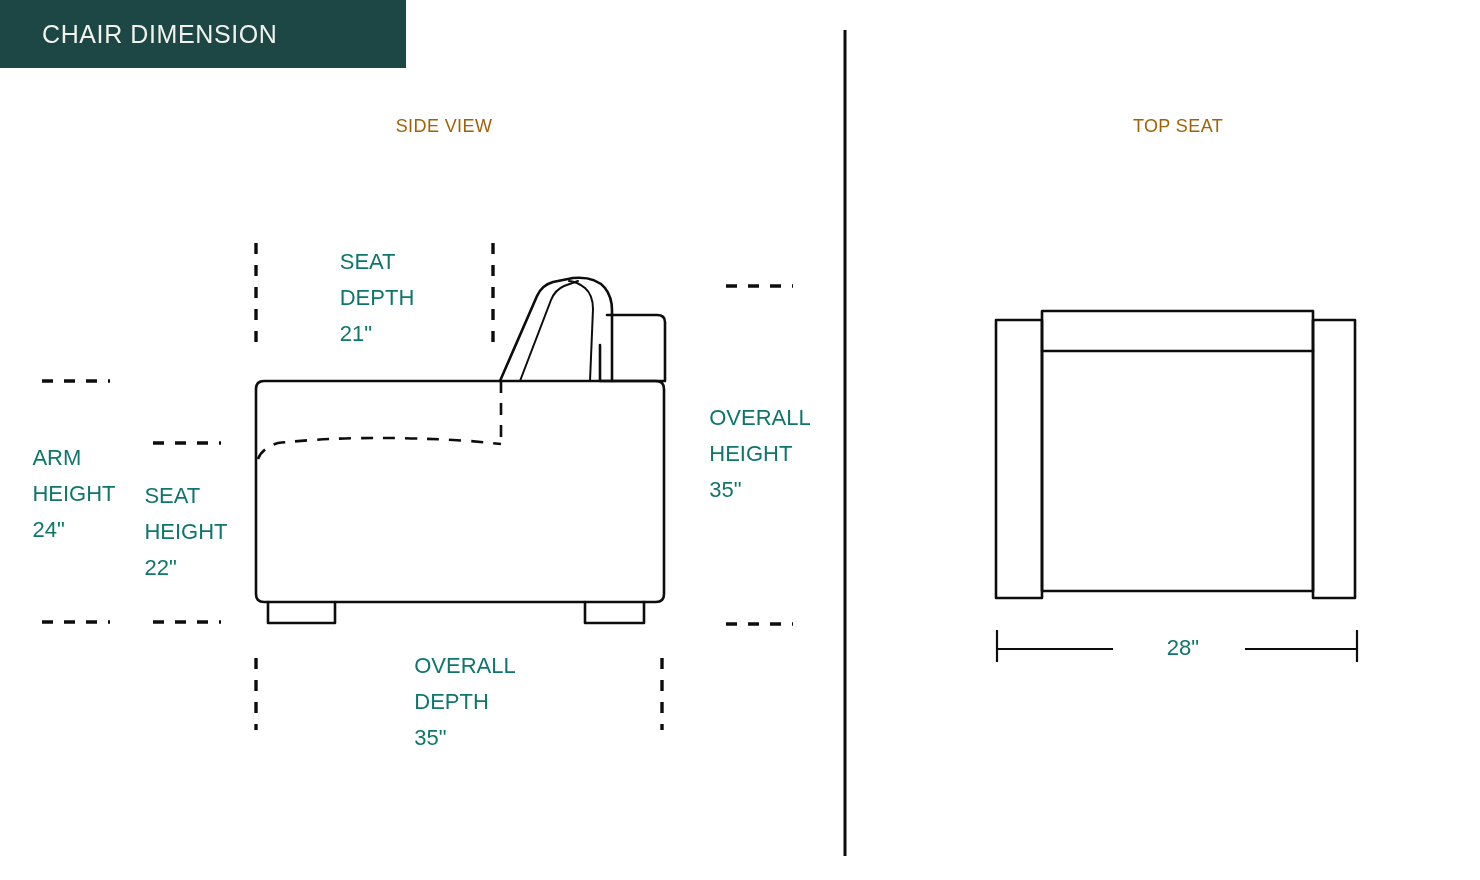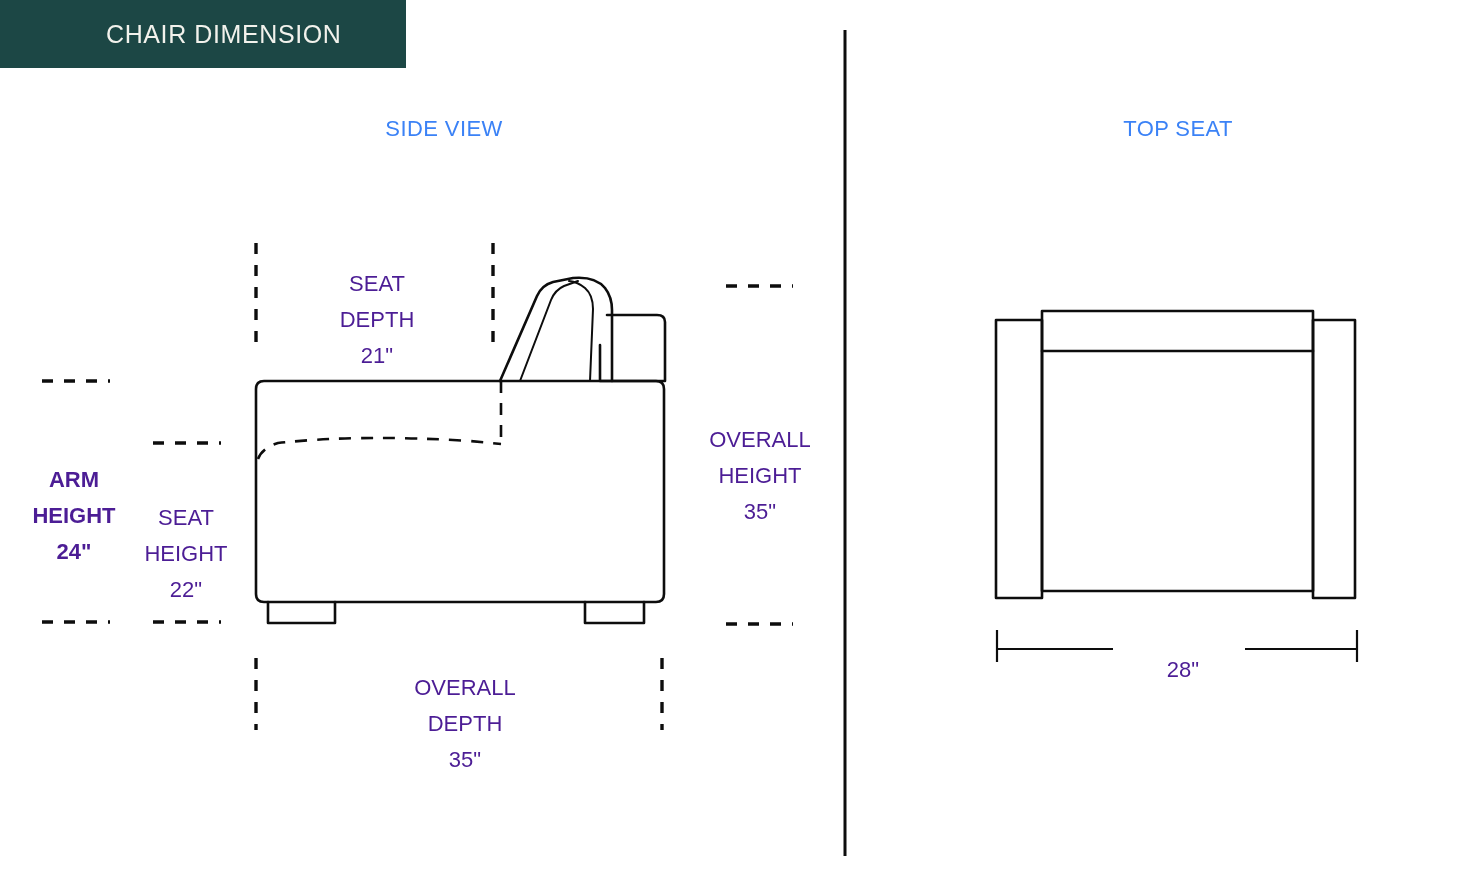--- a/index.html
+++ b/index.html
@@ -24,51 +24,50 @@
   .banner {
     position: absolute;
     left: 0;
     top: 0;
     width: 406px;
     height: 68px;
     background: #1c4745;
     display: flex;
     align-items: center;
     box-sizing: border-box;
-    padding-left: 106px;
+    padding-left: 42px;
   }
   .banner-title {
     color: #f2f2ec;
     font-size: 25px;
     letter-spacing: 0.6px;
     font-weight: 400;
     white-space: nowrap;
   }
   .view-title {
     position: absolute;
-    font-size: 22px;
-    color: #3b82f6;
+    font-size: 18px;
+    color: #a16207;
     letter-spacing: 0.4px;
     white-space: nowrap;
     transform: translateX(-50%);
   }
   #side-view-title { left: 444px; top: 116px; }
   #top-view-title  { left: 1178px; top: 116px; }
 
   .dim-label {
     position: absolute;
     font-size: 22px;
     line-height: 36px;
-    color: #4c1d95;
-    text-align: center;
+    color: #0f766e;
+    text-align: left;
     white-space: pre;
     transform: translateX(-50%);
-    margin-top: 22px;
   }
-  #arm-height-label      { left: 74px;  top: 440px; font-weight: bold; }
+  #arm-height-label      { left: 74px;  top: 440px; }
   #seat-height-label     { left: 186px; top: 478px; }
   #seat-depth-label      { left: 377px; top: 244px; }
   #overall-height-label  { left: 760px; top: 400px; }
   #overall-depth-label   { left: 465px; top: 648px; }
   #width-label           { left: 1183px; top: 634px; font-size: 22px; line-height: 28px;}
 
   svg { display: block; }
   .ln   { fill: none; stroke: #0d0d0d; stroke-width: 2.6; stroke-linejoin: round; stroke-linecap: round; }
   .ln-thin { fill: none; stroke: #0d0d0d; stroke-width: 2.0; stroke-linejoin: round; stroke-linecap: round; }
   .dashln { fill: none; stroke: #0d0d0d; stroke-width: 3.4; stroke-linecap: butt; stroke-dasharray: 11 11; }

